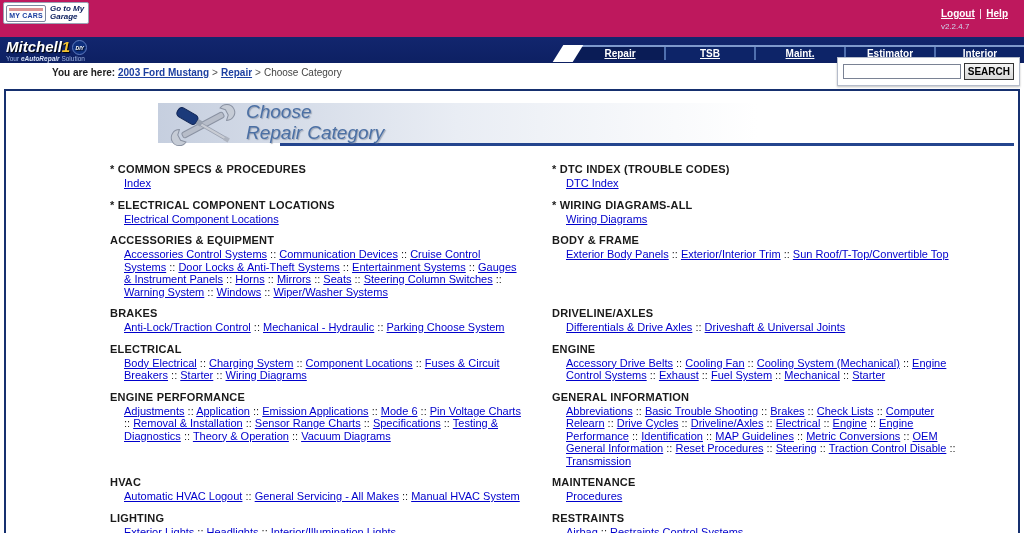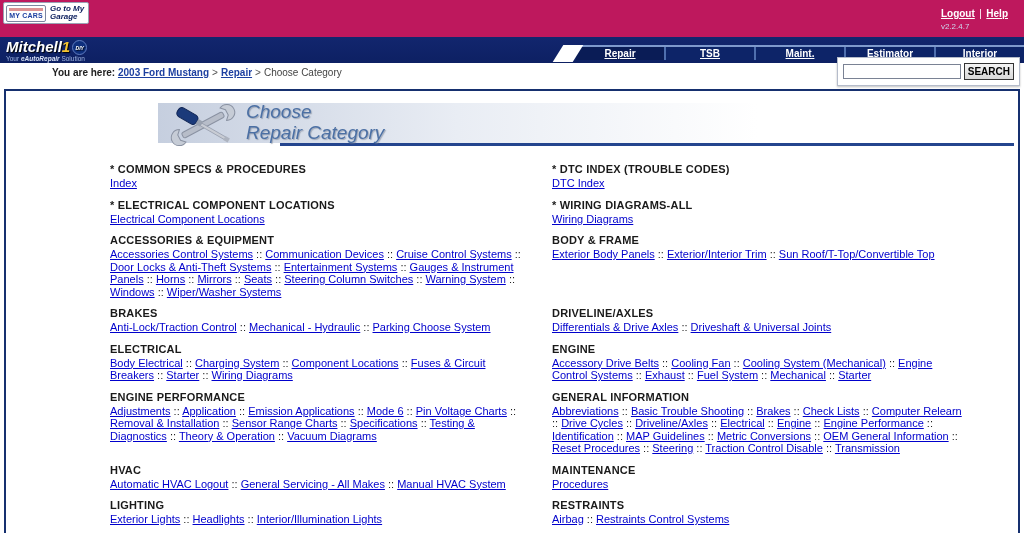--- a/index.html
+++ b/index.html
@@ -48,21 +48,21 @@
   #content { margin:0 4px; border:2px solid #16306f; background:#fff; min-height:408px; padding-bottom:6px; }
   .cat-banner { position:relative; margin:12px 0 20px 152px; width:856px; height:40px;
     background:linear-gradient(to right,#c6cfdf 0%,#e9edf4 35%,#ffffff 70%); }
   .cat-banner .underline { position:absolute; left:122px; right:0; bottom:-3px; height:3px; background:#24458e; }
   .tools-icon { position:absolute; left:10px; top:-4px; }
   .banner-title { position:absolute; left:88px; top:-2px; font-size:19px; line-height:21px; font-weight:normal; font-style:italic; color:#4c70a4; text-shadow:1px 1px 1px rgba(110,120,140,.55); }
 
   .cat-grid { display:grid; grid-template-columns:412px 412px; column-gap:30px; padding-left:104px; }
   .cat-cell { margin-bottom:9px; }
   .cat-title { font-size:11px; font-weight:bold; color:#1a1a1a; line-height:12px; margin-bottom:2px; letter-spacing:.2px; }
-  .cat-links { font-size:11px; line-height:12.5px; }
+  .cat-links { font-size:11px; line-height:12.5px;margin-left:14px; }
   .cat-links a { color:#0000cc; }
   .cat-links .sep { color:#222; }
   a { text-decoration:underline; }
 </style>
 </head>
 <body>
 
 <div id="topbar">
   <div class="plate-badge">
     <div class="plate">

